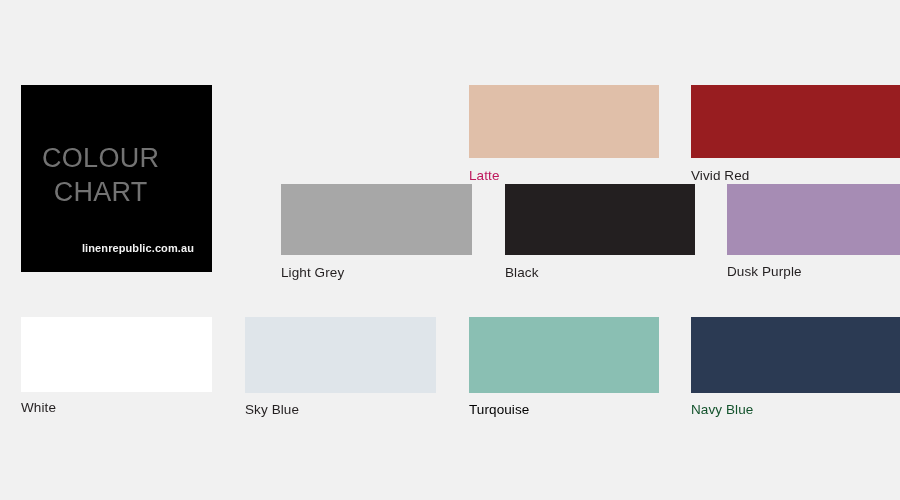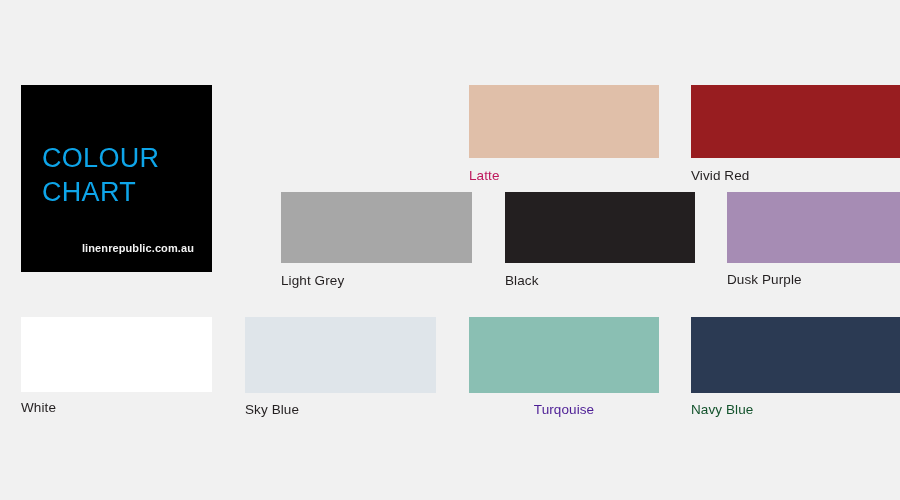--- a/index.html
+++ b/index.html
@@ -77,40 +77,40 @@
   .col-1 { left: 245px; width: 191px; }
   .col-2 { left: 469px; width: 190px; }
   .col-3 { left: 691px; width: 213px; }
   .col-0 { left: 21px;  width: 191px; }
 
   
   .row-1 { top: 85px; }
   .row-1 .swatch-chip { height: 73px; }
   .row-1 .swatch-label { margin-top: 10px; }
 
-  .row-2 { top: 192px; padding-left: 36px; }
+  .row-2 { top: 184px; padding-left: 36px; }
   .row-2 .swatch-chip { height: 71px; }
   .row-2 .swatch-label { margin-top: 10px; }
 
   .row-2.raised .swatch-label { margin-top: 9px; }
 
   .row-3 { top: 317px; }
   .row-3 .swatch-chip { height: 76px; }
   .row-3 .swatch-label { margin-top: 9px; }
 
   .row-3.short .swatch-chip { height: 75px; }
   .row-3.short .swatch-label { margin-top: 8px; }
 </style>
 </head>
 <body style="background: rgb(241, 241, 241);">
 
 <div id="chart-root">
 
   <div class="title-panel" style="background: rgb(0, 0, 0);">
-    <div class="title-text" style="color: #0ea5e9;">COLOUR
+    <div class="title-text" style="color: #737373; text-align: center;">COLOUR
 CHART</div>
     <div class="title-watermark">linenrepublic.com.au</div>
   </div>
 
 
   <div class="swatch-cell col-2 row-1">
     <span class="swatch-chip" style="background: rgb(224, 191, 169);"></span>
     <span class="swatch-label" style="color: #be185d;">Latte</span>
   </div>
 
@@ -139,21 +139,21 @@
     <span class="swatch-label" style="color: rgb(35, 31, 32);">White</span>
   </div>
 
   <div class="swatch-cell col-1 row-3">
     <span class="swatch-chip" style="background: rgb(223, 229, 234);"></span>
     <span class="swatch-label" style="color: rgb(35, 31, 32);">Sky Blue</span>
   </div>
 
   <div class="swatch-cell col-2 row-3">
     <span class="swatch-chip" style="background: rgb(138, 191, 179);"></span>
-    <span class="swatch-label" style="color: #4c1d95; text-align: center;">Turqouise</span>
+    <span class="swatch-label" style="color: #000000;">Turqouise</span>
   </div>
 
   <div class="swatch-cell col-3 row-3">
     <span class="swatch-chip" style="background: rgb(43, 58, 83);"></span>
     <span class="swatch-label" style="color: #14532d;">Navy Blue</span>
   </div>
 
 </div>
 
 </body></html>

